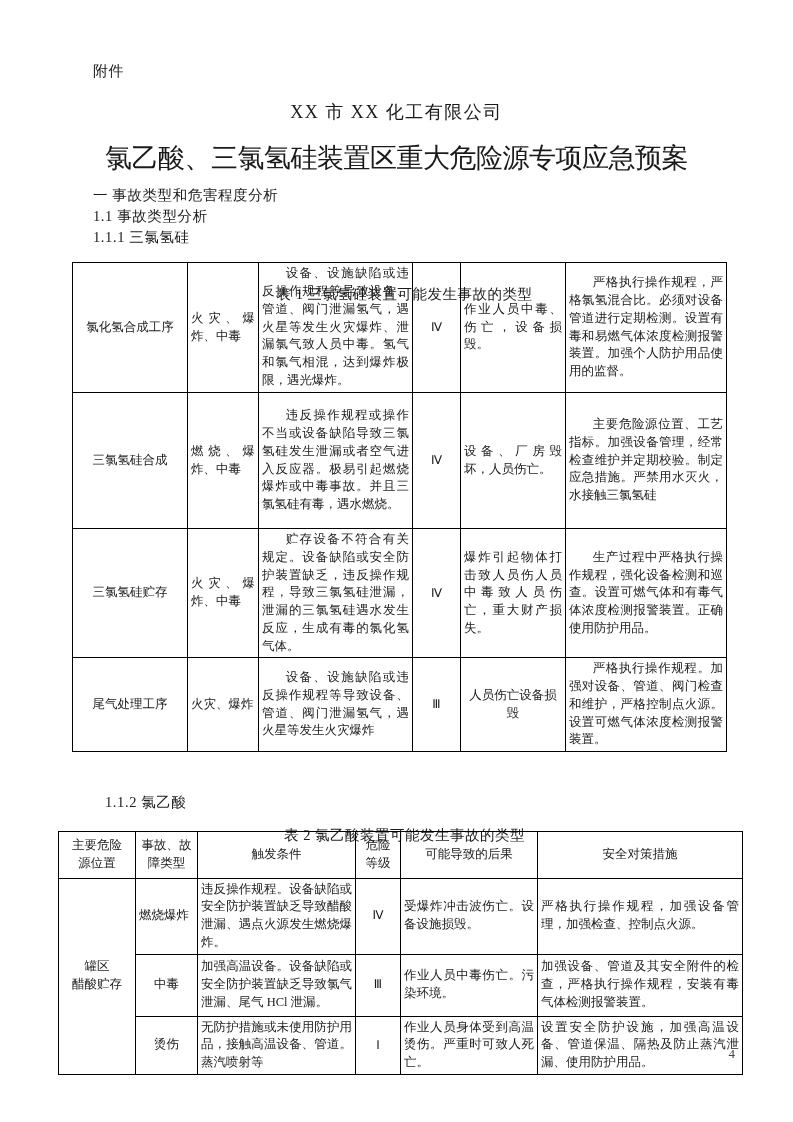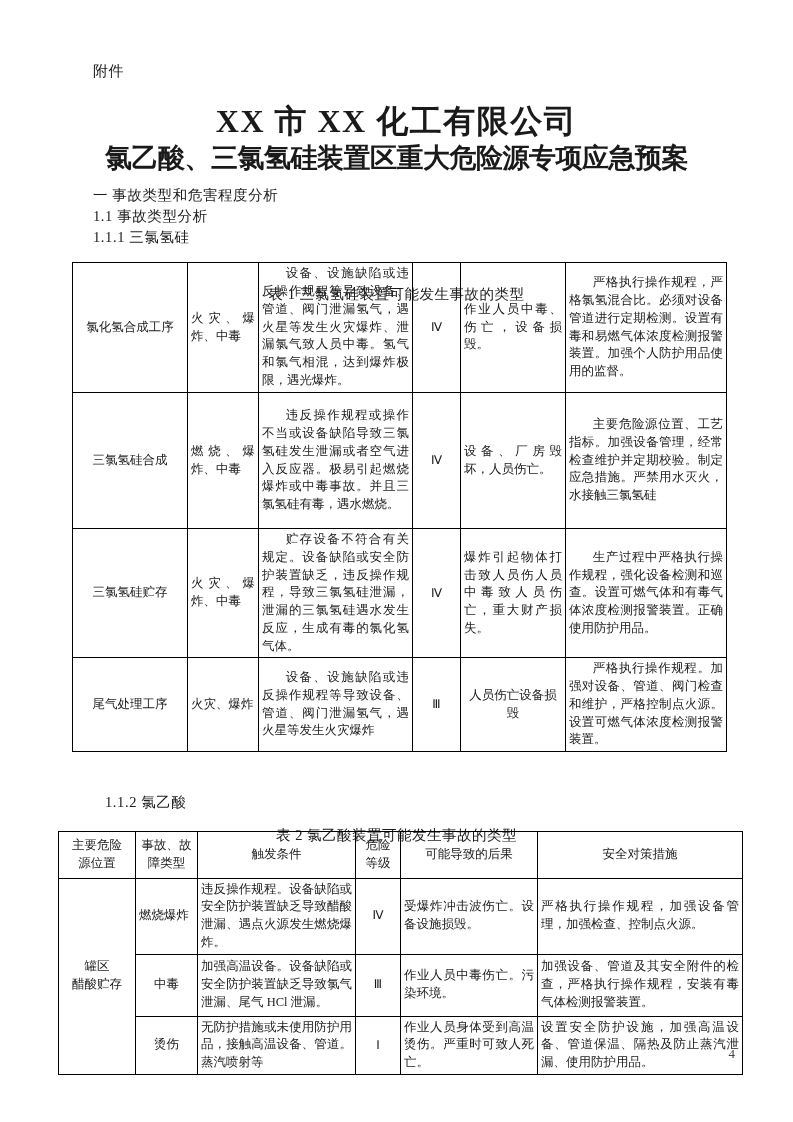--- a/index.html
+++ b/index.html
@@ -9,46 +9,46 @@
     background: #ffffff;
     font-family: "Liberation Serif", "DejaVu Serif", serif;
     color: #1a1a1a;
     position: relative;
     overflow: hidden;
   }
   .page {
     position: absolute;
     left: 0; top: 0;
     width: 793px; height: 1122px;
-    padding: 0;
+    padding: 8px;
   }
   
   .attach-label {
     position: absolute;
     left: 93px; top: 62px;
     font-size: 15px;
     letter-spacing: 0.5px;
   }
   .doc-title-1 {
     position: absolute;
     left: 0; top: 100px;
     width: 793px;
     text-align: center;
-    font-size: 32px;
-    font-weight: bold;
+    font-size: 18px;
+    font-weight: normal;
     letter-spacing: 1.5px;
   }
   .doc-title-2 {
     position: absolute;
     left: 0; top: 140px;
     width: 793px;
     text-align: center;
     font-family: "Liberation Sans", "DejaVu Sans", sans-serif;
     font-size: 27px;
-    font-weight: bold;
+    font-weight: normal;
     letter-spacing: -0.5px;
     transform: scaleX(1.0);
   }
   .sec-line {
     position: absolute;
     left: 93px;
     font-size: 14.5px;
     letter-spacing: 0.6px;
     white-space: nowrap;
   }

